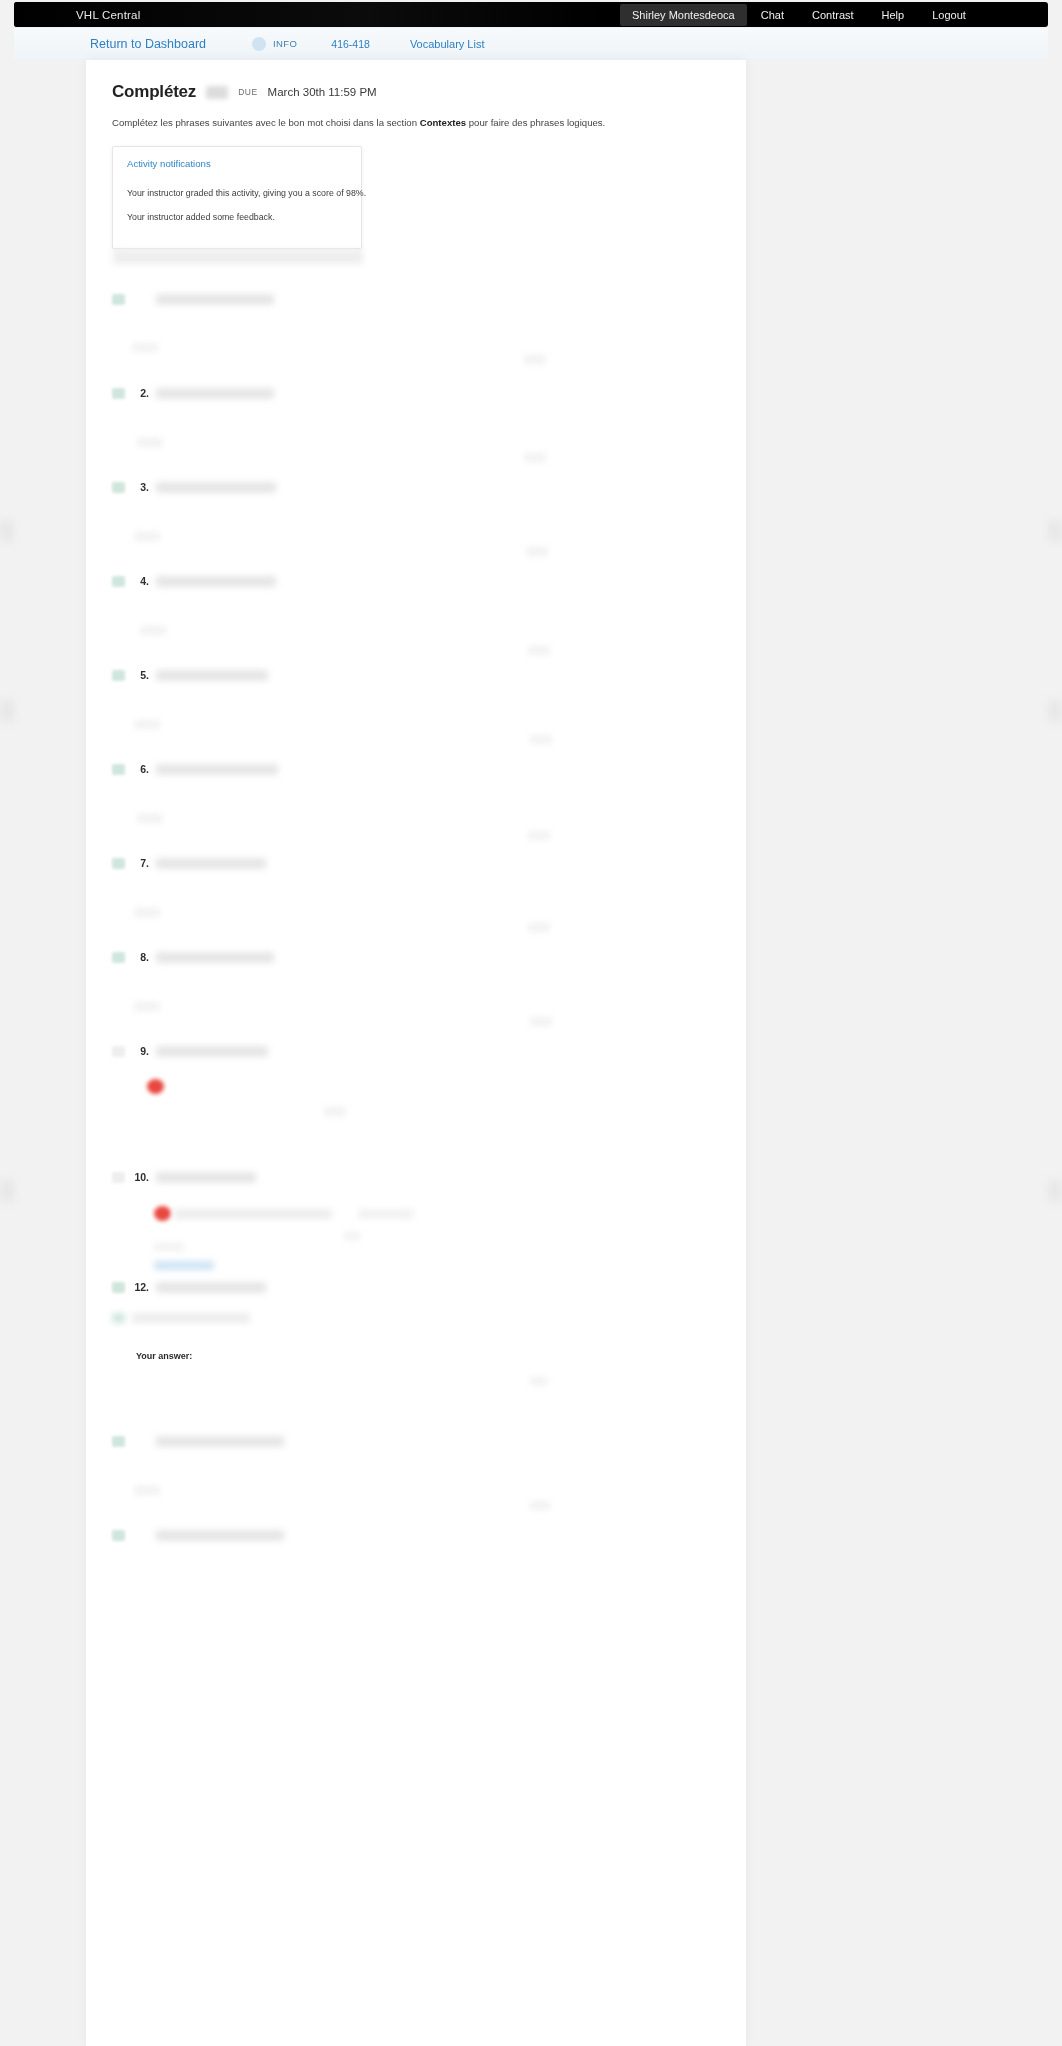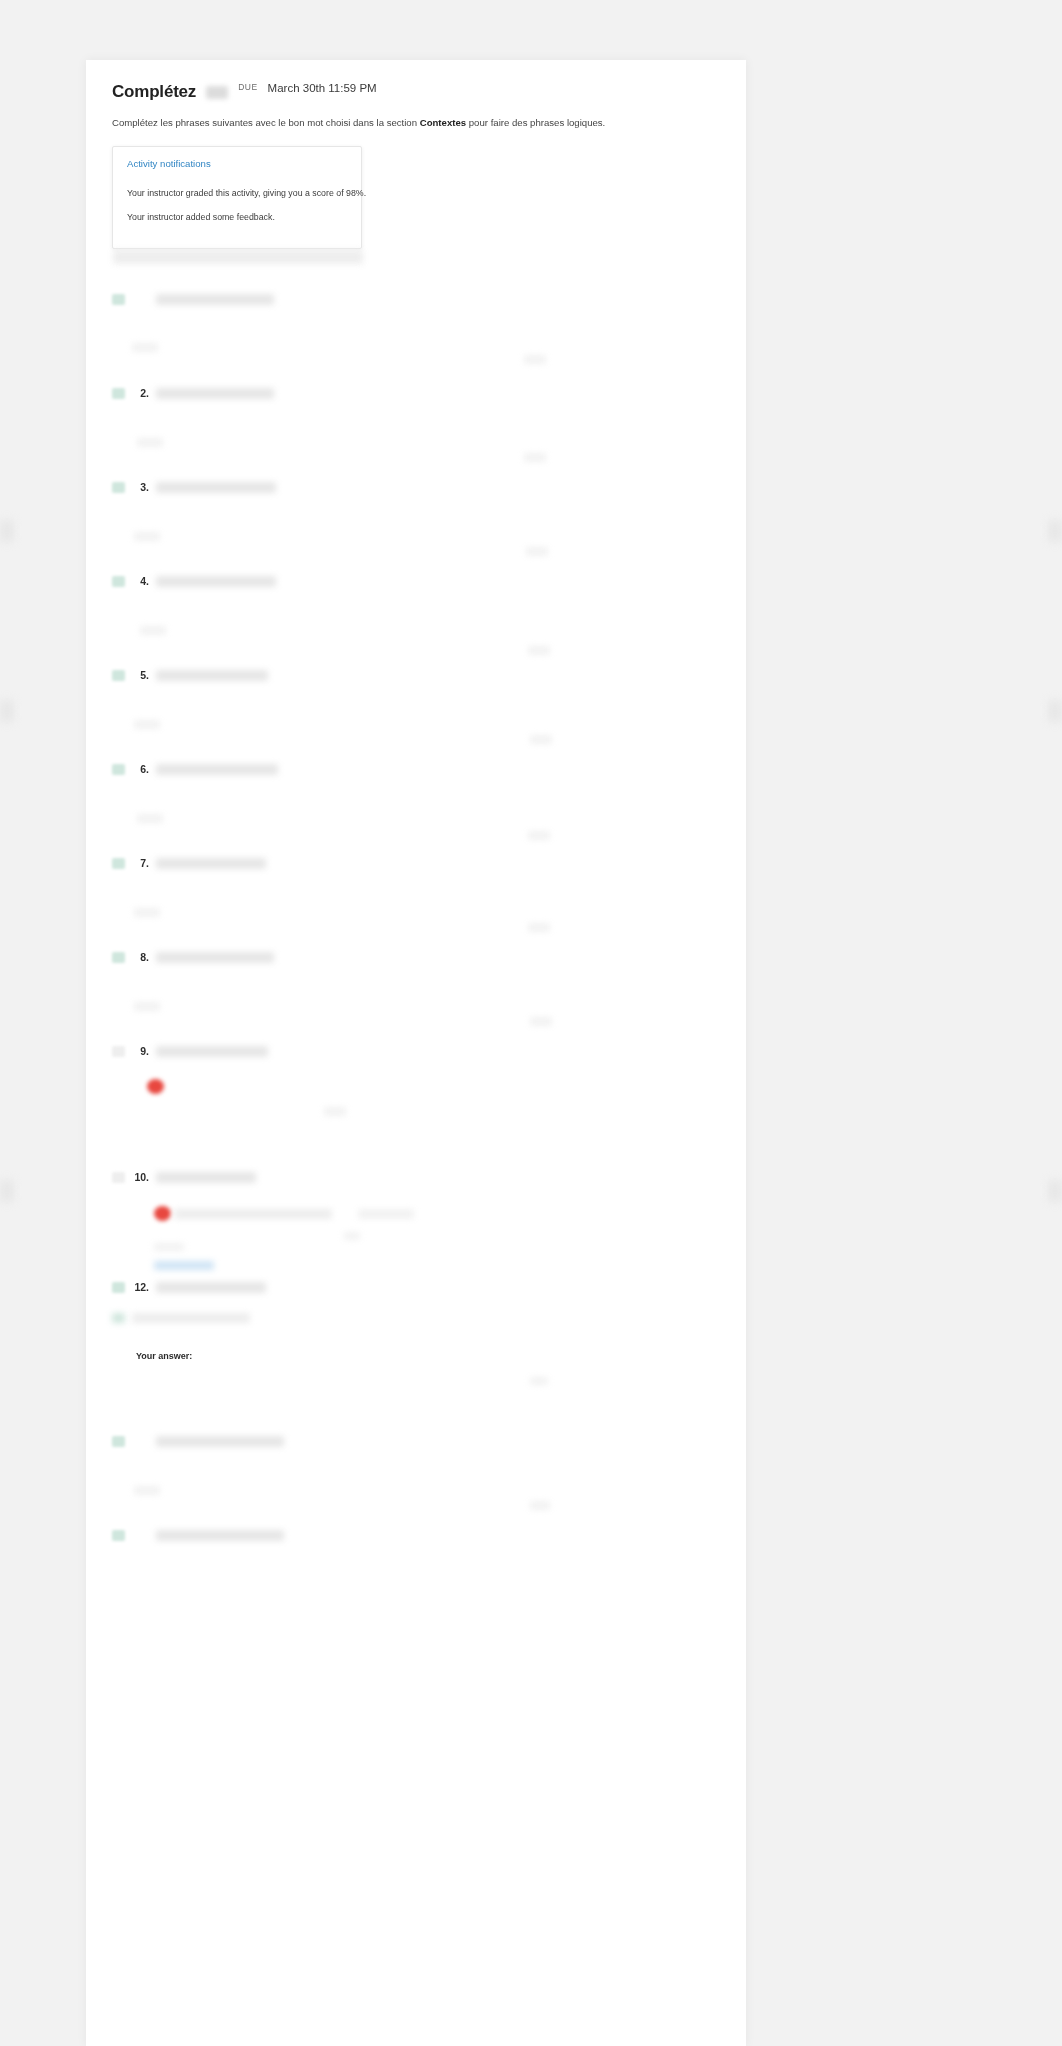--- a/index.html
+++ b/index.html
@@ -122,21 +122,21 @@
     width: 660px;
     min-height: 1986px;
     background: #fff;
     box-shadow: 0 0 10px rgba(0,0,0,0.06);
   }
   .sheet-pad { padding: 18px 26px 0 26px; }
 
   
   .title-row {
     display: flex;
-    align-items: flex-start;
+    align-items: center;
     gap: 10px;
     padding-top: 4px;
   }
   .act-title {
     font-size: 17px;
     font-weight: bold;
     color: #222;
     letter-spacing: -.2px;
   }
   .score-pill {
@@ -262,21 +262,44 @@
     opacity: .75;
   }
   .edge.l { left: 0; }
   .edge.r { right: 0; }
 </style>
 </head>
 <body>
 
 <div class="page">
 
-
+  <div class="topbar">
+    <div class="topbar-brandzone">
+      <span class="brand">VHL Central</span>
+    </div>
+    <div class="topbar-right">
+      <span class="tb-user">Shirley Montesdeoca</span>
+      <a class="tb-link">Chat</a>
+      <a class="tb-link">Contrast</a>
+      <a class="tb-link">Help</a>
+      <a class="tb-link">Logout</a>
+    </div>
+  </div>
+
+  <div class="subnav">
+    <div class="subnav-inner">
+      <a class="nav-dash">Return to Dashboard</a>
+      <span class="nav-info-wrap">
+        <span class="nav-info-icon"></span>
+        <span class="nav-info">INFO</span>
+      </span>
+      <a class="nav-course">416-418</a>
+      <a class="nav-vocab">Vocabulary List</a>
+    </div>
+  </div>
 
   <div class="sheet">
 
     <div class="sheet-pad">
 
       <div class="title-row">
         <span class="act-title">Complétez</span>
         <span class="score-pill"></span>
         <span class="due-label">DUE</span>
         <span class="due-date">March 30th 11:59 PM</span>

